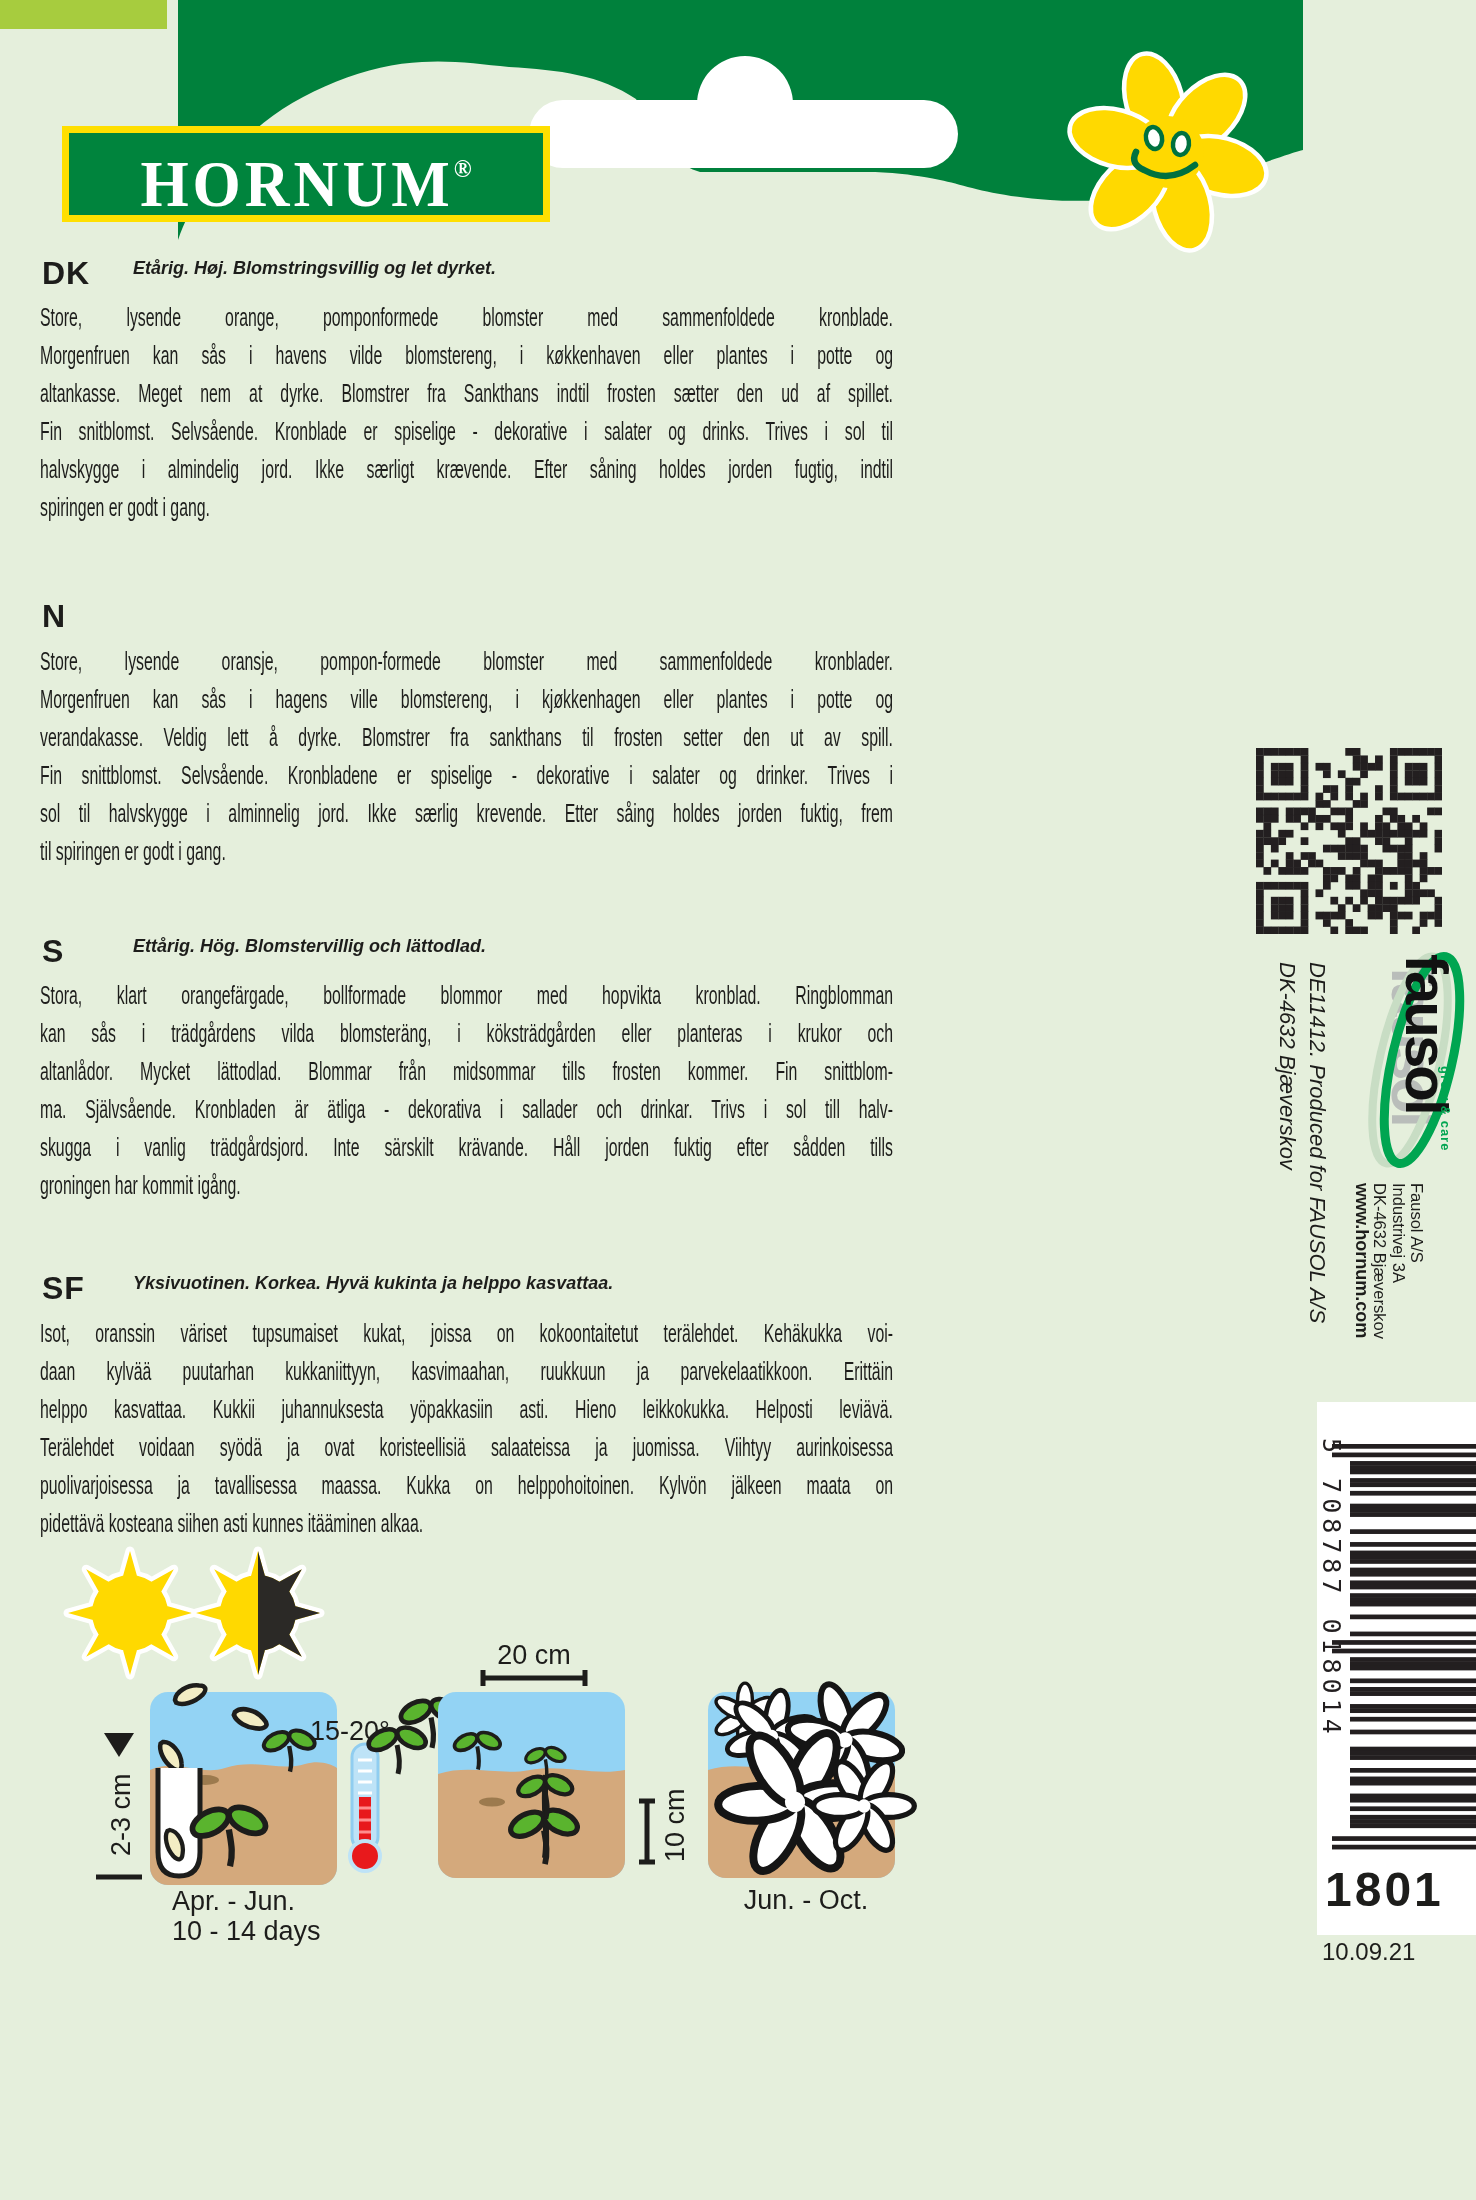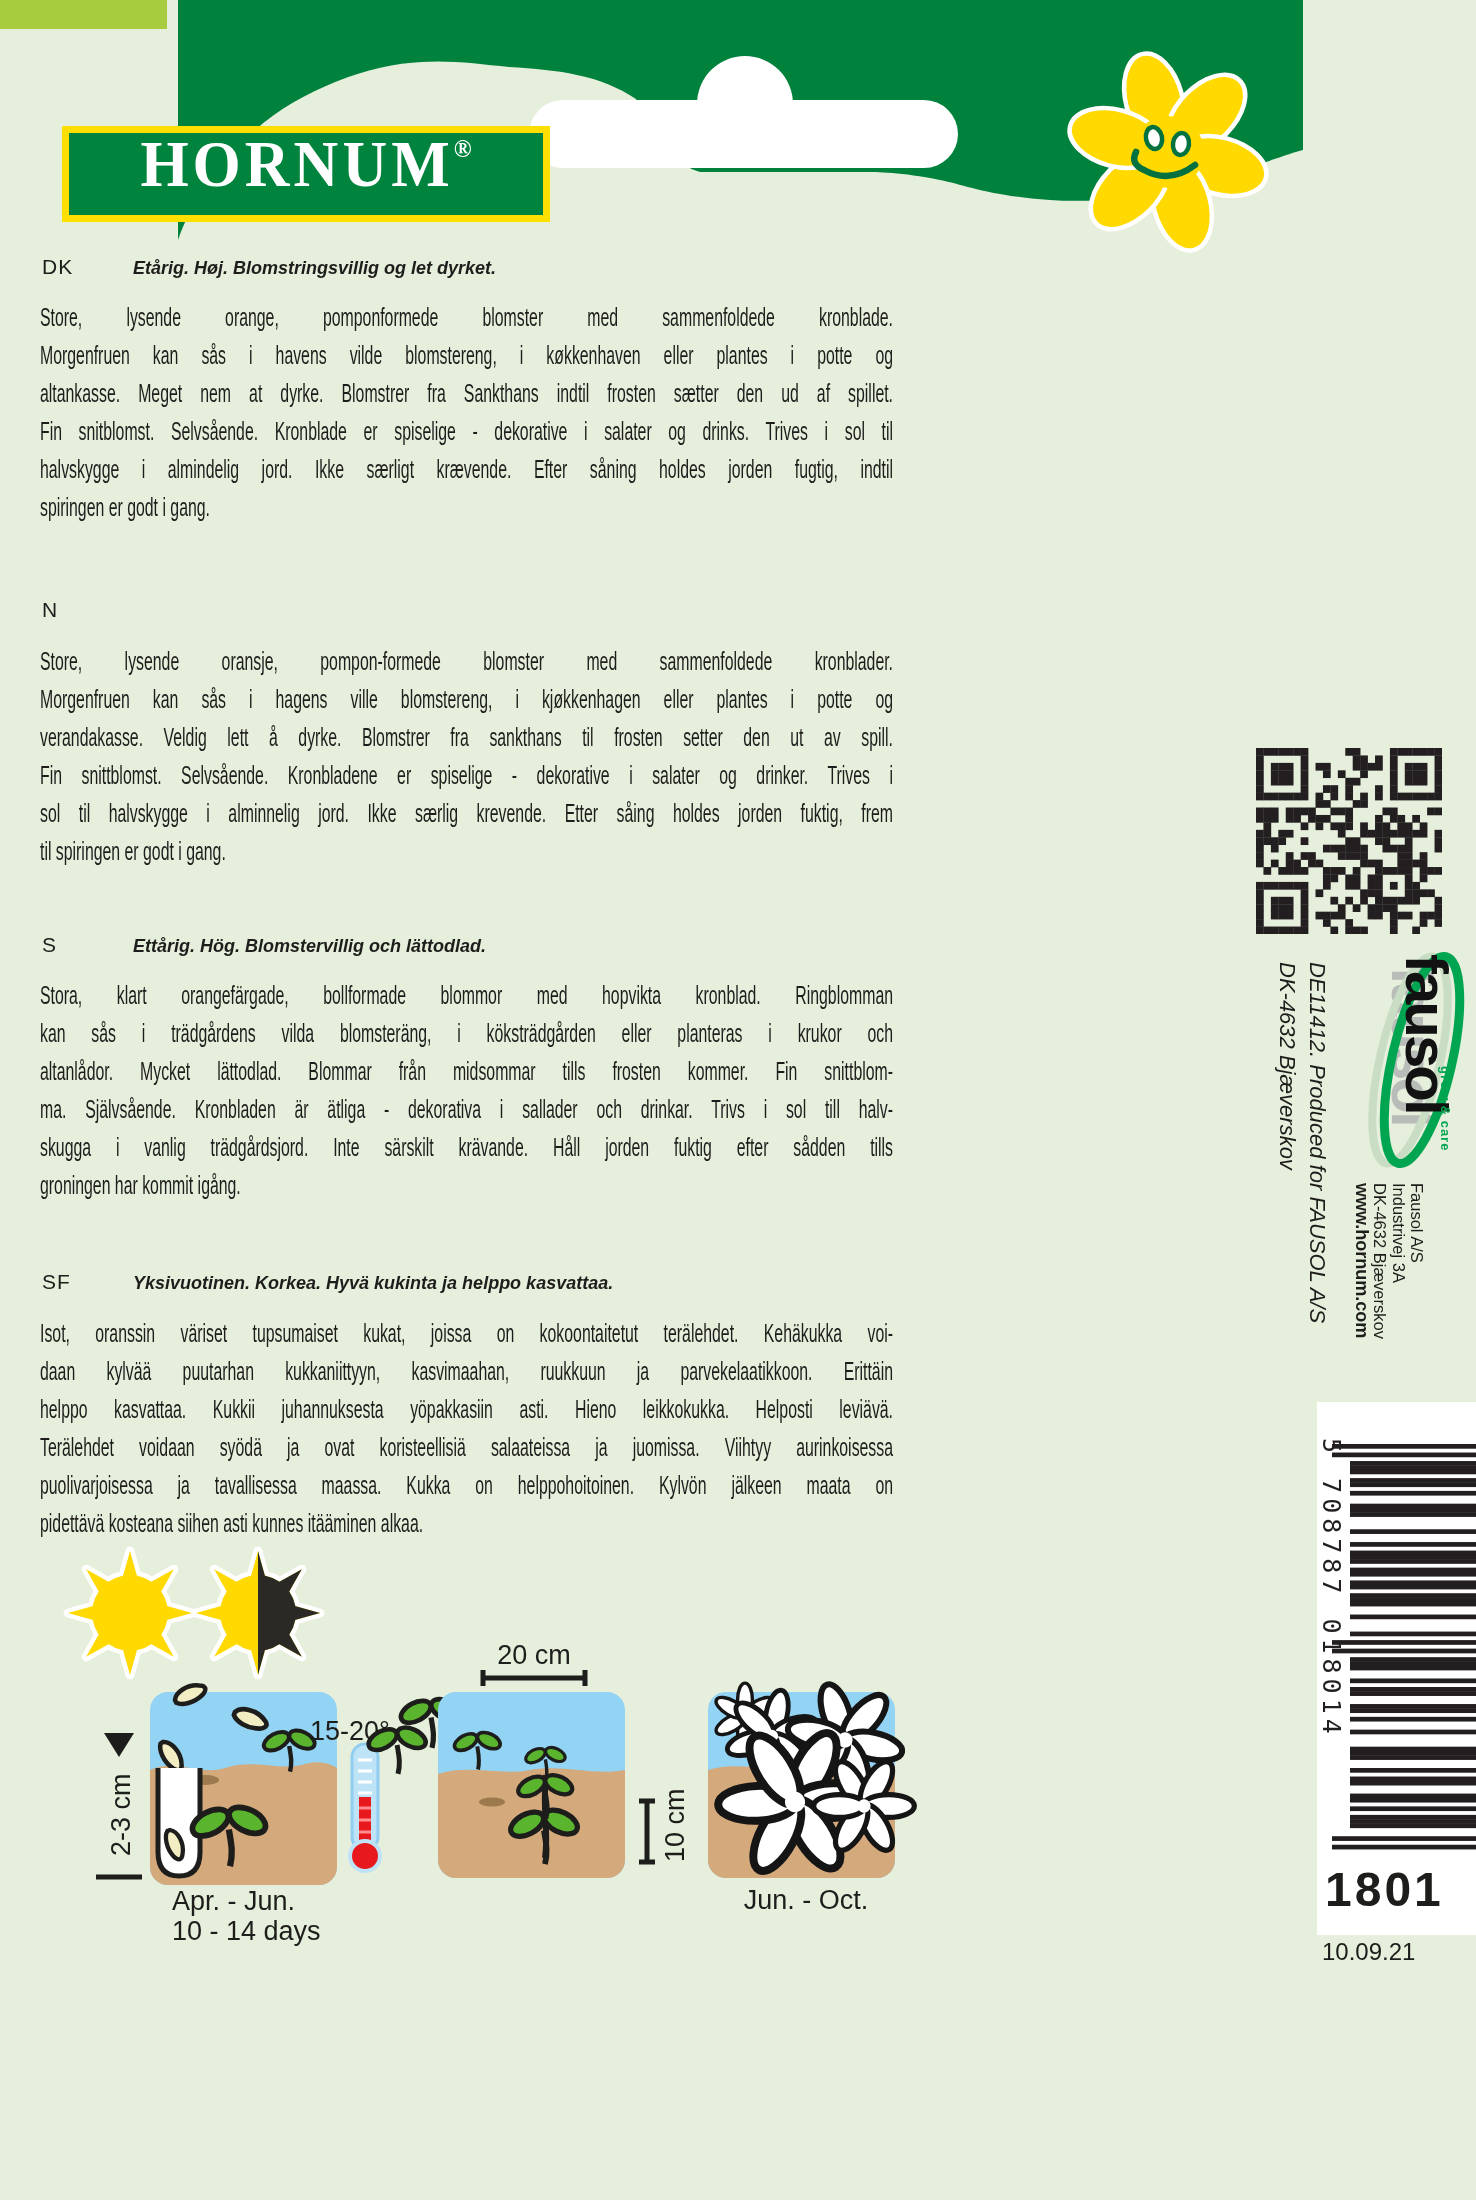--- a/index.html
+++ b/index.html
@@ -3,27 +3,27 @@
 <meta charset="utf-8">
 <style>
   html,body{margin:0;padding:0;}
   .canvas{position:relative;width:1476px;height:2200px;background:#e5efdc;overflow:hidden;
           font-family:"Liberation Sans",sans-serif;color:#1d1d1b;}
   .abs{position:absolute;}
   
   .lime{left:0;top:0;width:167px;height:29px;background:#a7cc3e;}
   
   .hornum-box{left:62px;top:126px;width:474px;height:82px;background:#00843d;
-              border:7px solid #ffdf00;display:flex;align-items:flex-start;justify-content:center;}
+              border:7px solid #ffdf00;display:flex;align-items:flex-end;justify-content:center;}
   .hornum-word{font-family:"Liberation Serif",serif;font-weight:bold;color:#fff;
                font-size:62px;letter-spacing:4px;line-height:1;transform:scaleY(1.05);}
   .hornum-word sup{font-size:24px;vertical-align:28px;letter-spacing:0;}
   
   .sechead{position:absolute;left:40px;height:42px;width:900px;}
-  .seclabel{position:absolute;left:2px;top:0;font-size:21px;font-weight:normal;letter-spacing:1px;}
+  .seclabel{position:absolute;left:2px;top:0;font-size:32px;font-weight:bold;letter-spacing:1px;}
   .sectitle{position:absolute;left:93px;top:3px;font-size:18px;font-weight:bold;font-style:italic;}
   .bodytext{position:absolute;left:40px;width:1400px;transform:scaleX(0.6093);
             transform-origin:0 0;font-size:26px;line-height:38px;}
   .bodytext .jl{text-align:justify;text-align-last:justify;}
   .bodytext .ll{text-align:left;}
   
   .vrl{writing-mode:vertical-rl;}
   .produced{left:1272px;top:962px;height:400px;font-size:22px;font-style:italic;line-height:30px;}
   .address{left:1352px;top:1183px;height:215px;font-size:16.5px;line-height:18.5px;}
   .address .bold{font-weight:bold;font-size:18px;}

